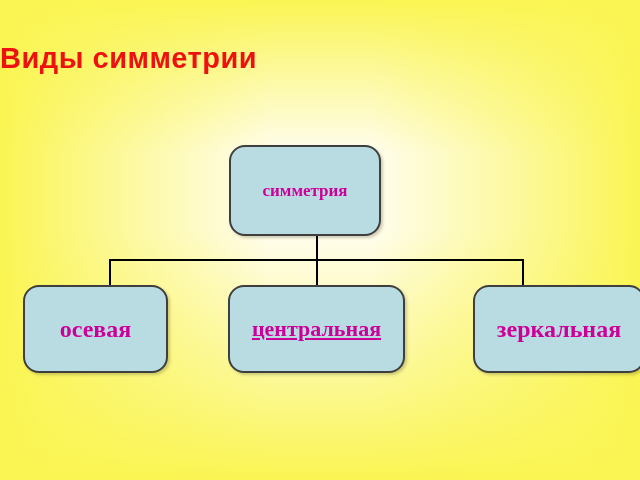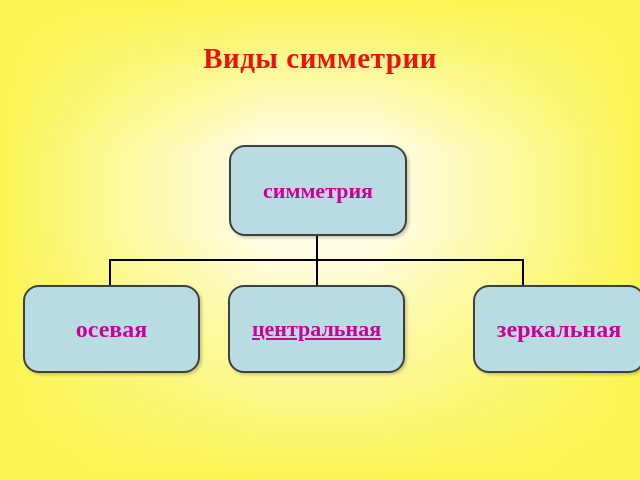--- a/index.html
+++ b/index.html
@@ -29,26 +29,24 @@
         rgba(250,245,82,0.0) 48%,
         rgba(250,245,82,0.55) 78%,
         var(--bg-edge, #faf552) 100%),
       var(--bg-center, #fffdee);
   }
   .title {
     position: absolute;
     left: 0;
     top: 42px;
     width: 100%;
-    text-align: center;
     font-size: 29px;
     font-weight: bold;
     color: var(--title-text, #ee1111);
     letter-spacing: 0.5px;
-    font-family: Liberation Serif, serif;
   }
   .connectors {
     position: absolute;
     left: 0;
     top: 0;
     width: 640px;
     height: 480px;
   }
   .node {
     position: absolute;
@@ -59,22 +57,22 @@
     box-shadow: 2px 2px 3px rgba(60,60,30,0.25);
     display: flex;
     align-items: center;
     justify-content: center;
     font-family: "Liberation Serif", serif;
     font-weight: bold;
     color: var(--box-text, #cc0099);
     font-size: 24px;
     text-align: center;
   }
-  .node-root    { left: 229px; top: 145px; width: 178px; height: 91px; font-size: 22px; }
-  .node-axial   { left:  23px; top: 285px; width: 177px; height: 88px; }
+  .node-root    { left: 229px; top: 145px; width: 152px; height: 91px; font-size: 17px; }
+  .node-axial   { left:  23px; top: 285px; width: 145px; height: 88px; }
   .node-central { left: 228px; top: 285px; width: 177px; height: 88px; font-size: 22px; text-decoration: underline; }
   .node-mirror  { left: 433px; top: 285px; width: 172px; height: 88px; margin-left: 40px; }
 </style>
 </head>
 <body>
 
 <div class="slide">
 
   <div class="title">Виды симметрии</div>
 

